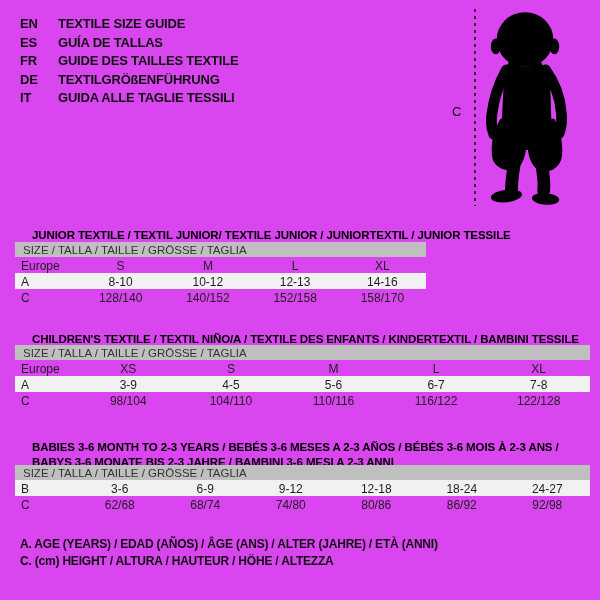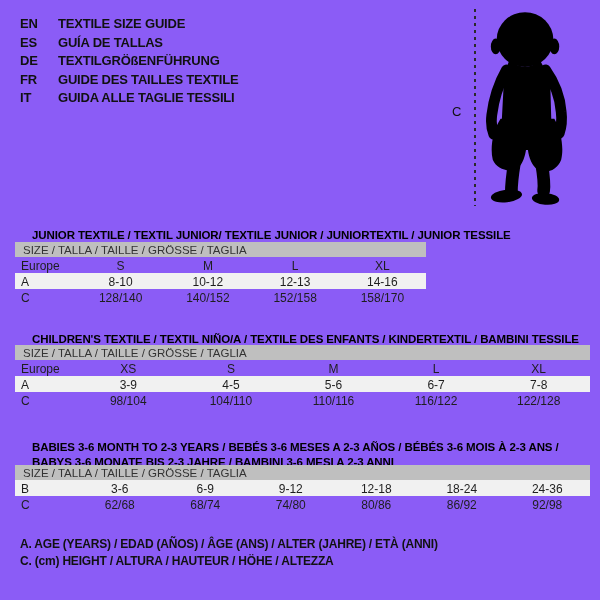--- a/index.html
+++ b/index.html
@@ -4,21 +4,21 @@
 <style>
   :root{
     --band:#bfbfbf;
     --stripe:#f1f1f1;
     --text:#1a1a1a;
   }
   html,body{margin:0;padding:0;background:#fff;}
   .page{
     position:relative;
     width:600px;height:600px;
-    background:#8b5cf6;
+    background:#d946ef;
     font-family:"Liberation Sans", sans-serif;
     color:var(--text);
     overflow:hidden;
   }
 
   
   .lang-list{position:absolute;left:20px;top:15px;}
   .lang-row{display:flex;line-height:18.5px;font-size:13px;font-weight:bold;letter-spacing:-0.2px;color:#111;}
   .lang-code{width:38px;flex:0 0 38px;}
   .lang-title{white-space:nowrap;}
@@ -68,26 +68,26 @@
   <div class="lang-list">
       <div class="lang-row">
         <span class="lang-code">EN</span>
         <span class="lang-title">TEXTILE SIZE GUIDE</span>
       </div>
       <div class="lang-row">
         <span class="lang-code">ES</span>
         <span class="lang-title">GUÍA DE TALLAS</span>
       </div>
       <div class="lang-row">
+        <span class="lang-code">FR</span>
+        <span class="lang-title">GUIDE DES TAILLES TEXTILE</span>
+      </div>
+      <div class="lang-row">
         <span class="lang-code">DE</span>
         <span class="lang-title">TEXTILGRÖßENFÜHRUNG</span>
-      </div>
-      <div class="lang-row">
-        <span class="lang-code">FR</span>
-        <span class="lang-title">GUIDE DES TAILLES TEXTILE</span>
       </div>
       <div class="lang-row">
         <span class="lang-code">IT</span>
         <span class="lang-title">GUIDA ALLE TAGLIE TESSILI</span>
       </div>
     </div>
 
   <div class="dash-line"></div>
   <div class="fig-label">C</div>
   <svg class="baby-svg" viewBox="0 0 88 200" xmlns="http://www.w3.org/2000/svg">
@@ -165,21 +165,21 @@
 BABYS 3-6 MONATE BIS 2-3 JAHRE / BAMBINI 3-6 MESI A 2-3 ANNI</h2>
   <div class="size-table t2-table">
       <div class="band">SIZE / TALLA / TAILLE / GRÖSSE / TAGLIA</div>
       <div class="trow shaded">
         <span class="cell-label">B</span>
         <span class="cell-val">3-6</span>
         <span class="cell-val">6-9</span>
         <span class="cell-val">9-12</span>
         <span class="cell-val">12-18</span>
         <span class="cell-val">18-24</span>
-        <span class="cell-val">24-36</span>
+        <span class="cell-val">24-27</span>
       </div>
       <div class="trow">
         <span class="cell-label">C</span>
         <span class="cell-val">62/68</span>
         <span class="cell-val">68/74</span>
         <span class="cell-val">74/80</span>
         <span class="cell-val">80/86</span>
         <span class="cell-val">86/92</span>
         <span class="cell-val">92/98</span>
       </div>

